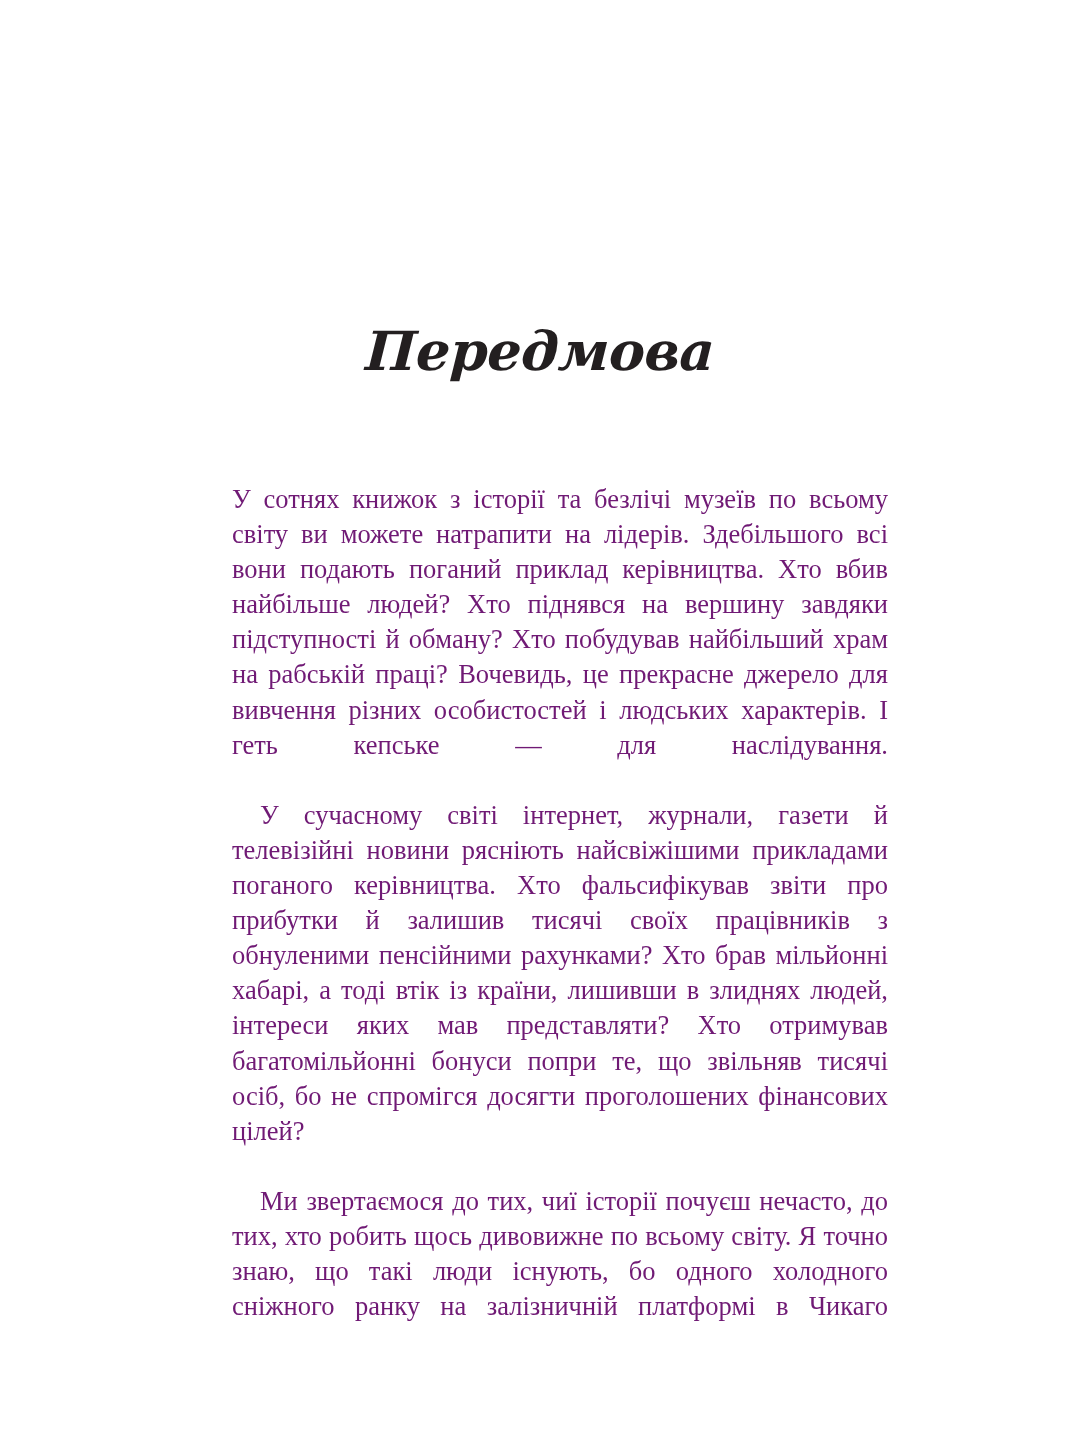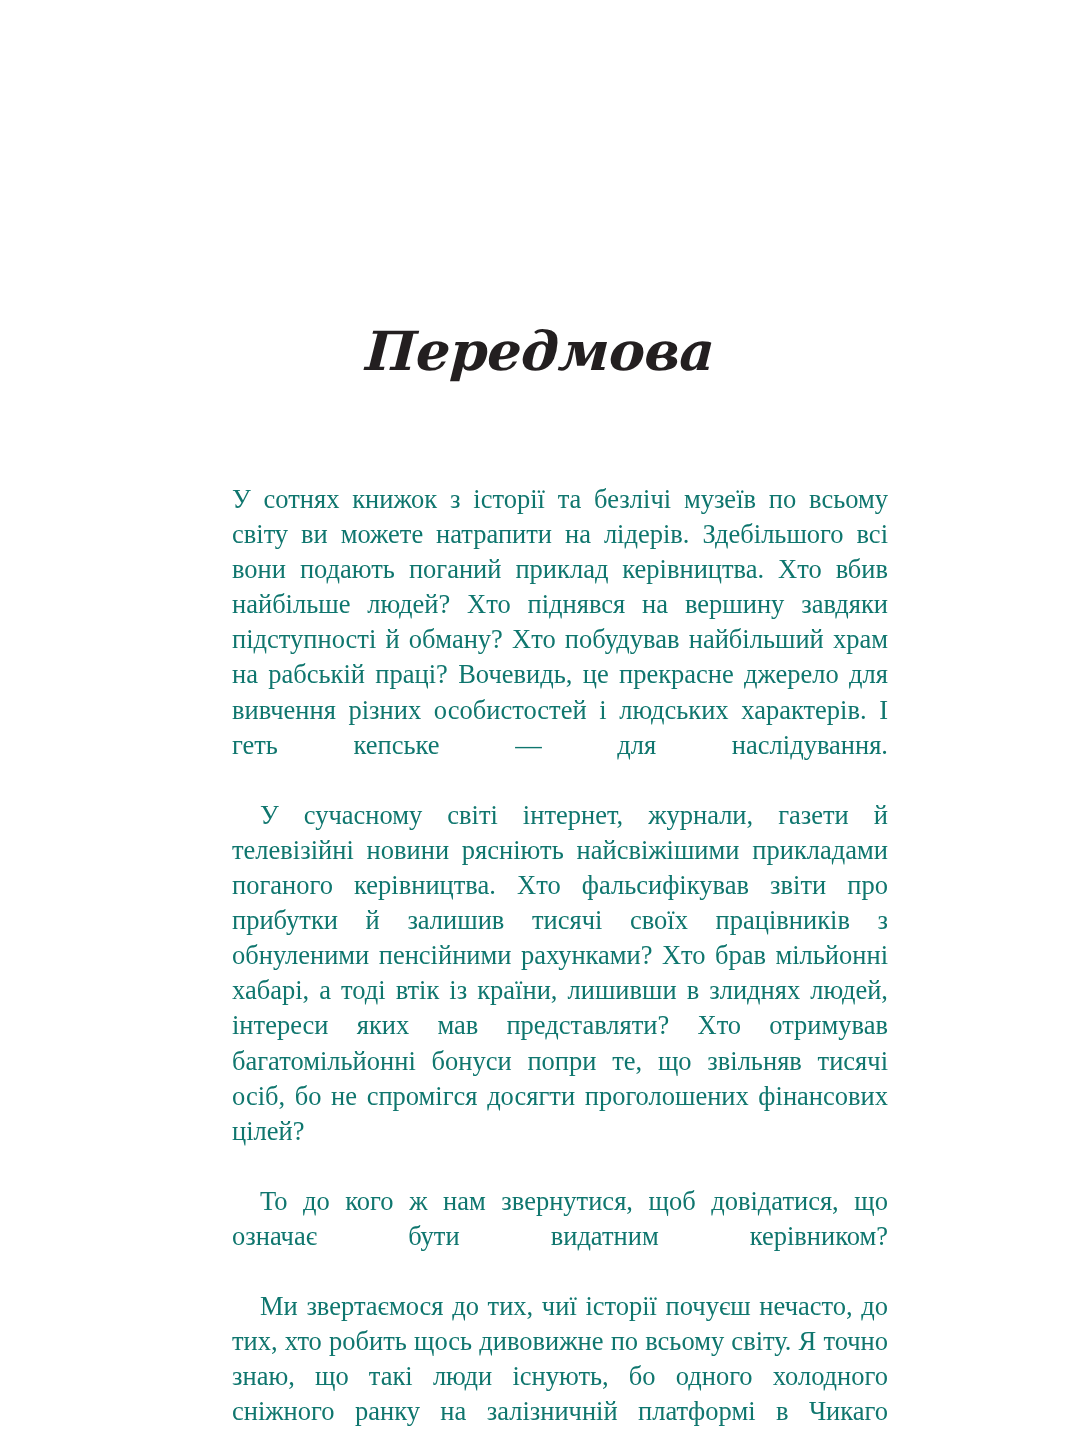--- a/index.html
+++ b/index.html
@@ -51,21 +51,21 @@
   }
 
   p.para {
     margin: 0;
     padding: 0;
     font-size: 26.5px;
     line-height: 35.1px;
     text-align: justify;
     text-justify: inter-word;
     text-indent: 28px;
-    color: #0f766e;
+    color: #701a75;
     font-weight: 400;
     -webkit-font-smoothing: antialiased;
   }
 
   p.para.first {
     text-indent: 0;
   }
 
   
   p.para::after {
@@ -77,17 +77,16 @@
 </head>
 <body>
 
 <div class="page">
 
   <h1 class="chapter-title">Передмова</h1>
 
   <div class="text-block">
     <p class="para first">У сотнях книжок з історії та безлічі музеїв по всьому світу ви можете натрапити на лідерів. Здебільшого всі вони подають поганий приклад керівництва. Хто вбив найбільше людей? Хто піднявся на вершину завдяки підступності й обману? Хто побудував найбільший храм на рабській праці? Вочевидь, це прекрасне джерело для вивчення різних особистостей і людських характерів. І геть кепське — для наслідування.</p>
     <p class="para">У сучасному світі інтернет, журнали, газети й телевізійні новини рясніють найсвіжішими прикладами поганого керівництва. Хто фальсифікував звіти про прибутки й залишив тисячі своїх працівників з обнуленими пенсійними рахунками? Хто брав мільйонні хабарі, а тоді втік із країни, лишивши в злиднях людей, інтереси яких мав представляти? Хто отримував багатоміль­йонні бонуси попри те, що звільняв тисячі осіб, бо не спромігся досягти проголошених фінансових цілей?</p>
-    <p class="para">То до кого ж нам звернутися, щоб довідатися, що означає бути видатним керівником?</p>
     <p class="para">Ми звертаємося до тих, чиї історії почуєш нечасто, до тих, хто робить щось дивовижне по всьому світу. Я точно знаю, що такі люди існують, бо одного холодного сніжного ранку на залізничній платформі в Чикаго</p>
   </div>
 
 </div>
 
 </body></html>

